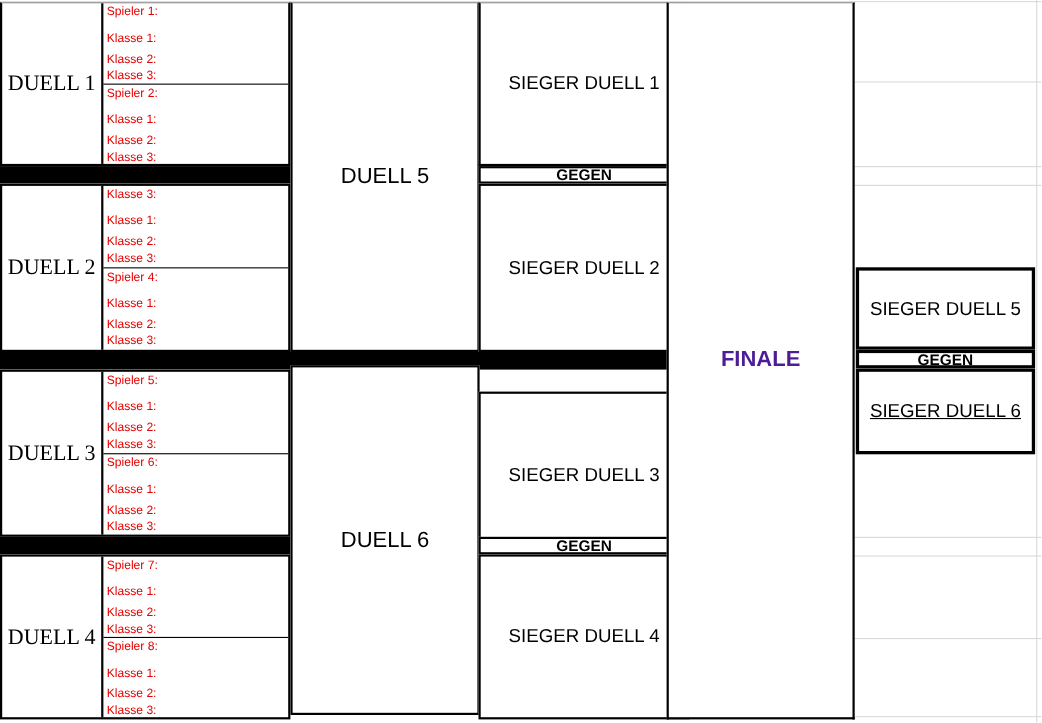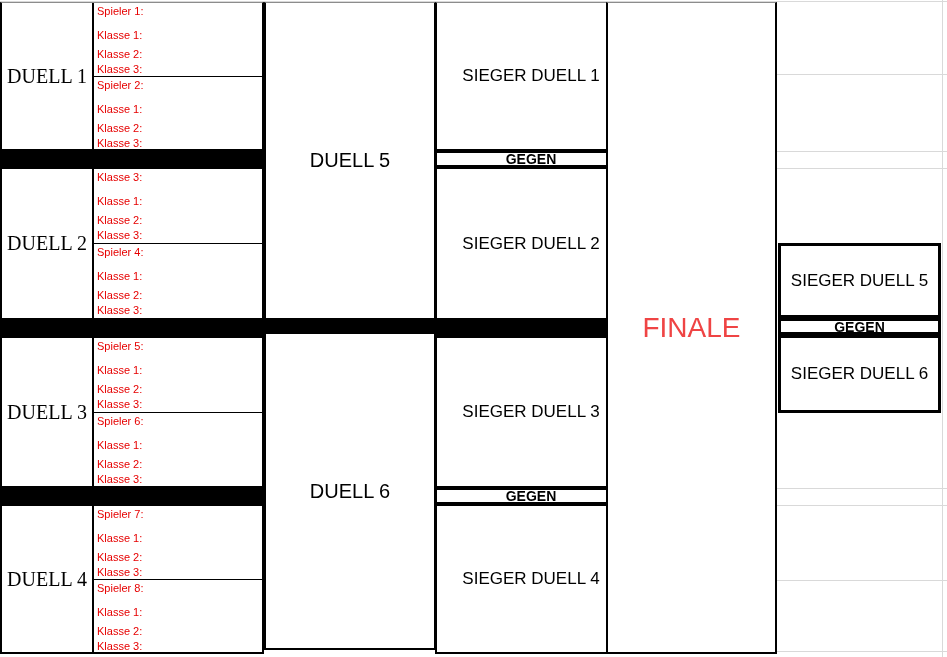--- a/index.html
+++ b/index.html
@@ -23,21 +23,21 @@
   .pb-top{border-bottom:1px solid #000;}
   .red-line{position:absolute;left:3px;font-size:11px;line-height:12px;
             color:#e60000;white-space:nowrap;}
   .l-name{top:2px;} .l-k1{top:26px;} .l-k2{top:45px;} .l-k3{top:60px;}
   
   .semi{left:264px;width:172px;}
   .winner{left:435px;width:192px;}
   .winner-label{font-size:17px;color:#000;white-space:nowrap;}
   .gegen{font-size:14px;font-weight:bold;color:#000;}
   .finale-box{left:606px;width:171px;}
-  .finale-label{font-size:28px;color:#ef4444;}
+  .finale-label{font-size:20px;color:#4c1d95;font-weight:bold;}
   .final-col{left:778px;width:163px;border-width:3px;}
 </style>
 </head>
 <body>
 
 <div id="canvas">
 
   <div class="hgrid" style="left:0;top:1px;width:947px;"></div>
   <div class="hgrid" style="left:777px;top:74px;width:170px;"></div>
   <div class="hgrid" style="left:777px;top:151px;width:170px;"></div>
@@ -143,37 +143,37 @@
 
   <div class="box top-cut winner center" style="top:2px;height:149px;">
     <span class="winner-label">SIEGER DUELL 1</span>
   </div>
   <div class="box winner center" style="top:151px;height:16px;">
     <span class="gegen">GEGEN</span>
   </div>
   <div class="box winner center" style="top:167px;height:153px;">
     <span class="winner-label">SIEGER DUELL 2</span>
   </div>
-  <div class="box winner center" style="top:336px;height:152px;">
+  <div class="box winner center" style="top:356px;height:152px;">
     <span class="winner-label">SIEGER DUELL 3</span>
   </div>
   <div class="box winner center" style="top:488px;height:16px;">
     <span class="gegen">GEGEN</span>
   </div>
   <div class="box winner center" style="top:504px;height:150px;justify-content:center;">
     <span class="winner-label">SIEGER DUELL 4</span>
   </div>
 
   <div class="box top-cut finale-box center" style="top:2px;height:652px;">
     <span class="finale-label">FINALE</span>
   </div>
 
   <div class="box final-col center" style="top:243px;height:75px;text-align:center;">
     <span class="winner-label">SIEGER DUELL 5</span>
   </div>
   <div class="box final-col center" style="top:318px;height:17px;">
     <span class="gegen">GEGEN</span>
   </div>
-  <div class="box final-col center" style="top:335px;height:78px;">
+  <div class="box final-col center" style="top:335px;height:78px;text-decoration:underline;">
     <span class="winner-label">SIEGER DUELL 6</span>
   </div>
 
 </div>
 
 </body></html>

